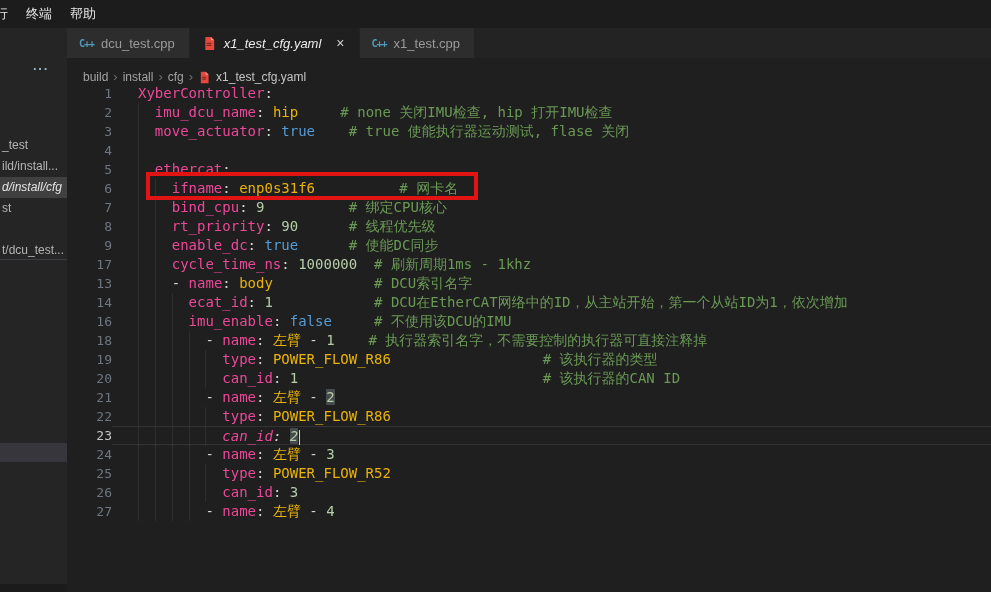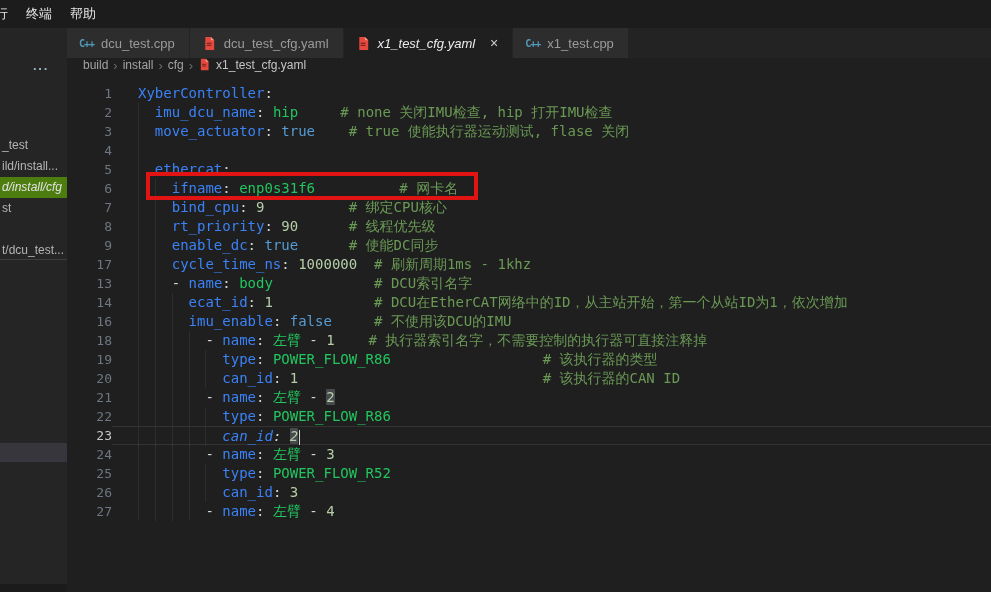--- a/index.html
+++ b/index.html
@@ -13,57 +13,57 @@
   #menubar .menu-item { color:#e6e6e6; font-size:13px; padding:0 9px; cursor:default; }
   #menubar .menu-item:first-child { margin-left:-14px; }
 
   
   #sidebar { position:absolute; left:0; top:28px; width:67px; height:564px;
     background:#252526; overflow:hidden; }
   #sidebar .more { position:absolute; left:33px; top:33px; color:#9fb6c5;
     font-size:13px; font-weight:bold; letter-spacing:1px; }
   .sb-item { position:absolute; left:0; width:67px; height:21px; line-height:21px;
     color:#b4b4b4; font-size:12px; white-space:nowrap; padding-left:2px; }
-  .sb-item.selected { background:#4d7c0f; color:#e3e3e3; }
+  .sb-item.selected { background:#404040; color:#e3e3e3; }
   .sb-item.italic { font-style:italic; }
   #sb-sep { position:absolute; left:0; top:231px; width:67px; height:1px; background:#3c3c42; }
   #sb-band { position:absolute; left:0; top:415px; width:67px; height:19px; background:#36363c; }
   #sb-bottom { position:absolute; left:0; top:556px; width:67px; height:36px; background:#1b1b1b; }
 
   
   #tabstrip { position:absolute; left:67px; top:28px; width:924px; height:30px;
     background:#232324; display:flex; }
   .tab { height:30px; display:flex; align-items:center; gap:7px;
     background:#2d2d2d; padding:0 14px 0 12px; margin-right:1px; cursor:pointer; }
   .tab.active { background:#1f1f1f; }
   .tab .tab-label { font-size:13px; color:#9b9b9b; white-space:nowrap; }
   .tab.active .tab-label { color:#ececec; }
   .tab.italic .tab-label { font-style:italic; }
   .tab .close { color:#cfcfcf; font-size:14px; margin-left:8px; cursor:pointer; }
   .cpp-glyph { color:#519aba; font-size:10px; font-weight:bold; letter-spacing:-1px;
     font-family:"DejaVu Sans Mono", monospace; }
 
   
   #breadcrumb { position:absolute; left:83px; top:58px; height:26px; display:flex;
-    align-items:flex-start; gap:5px; font-size:12px; color:#a3a3a3; }
+    align-items:flex-end; gap:5px; font-size:12px; color:#a3a3a3; }
   #breadcrumb .sep { color:#6d6d6d; font-size:13px; }
   #breadcrumb .crumb { cursor:pointer; }
   #breadcrumb .crumb-file { color:#c5c5c5; cursor:pointer; }
 
   
   #editor { position:absolute; left:67px; top:84px; width:924px; height:508px; }
   .line { display:flex; height:19px; line-height:19px;
     font-family:"DejaVu Sans Mono", monospace; font-size:14px; }
   .ln { flex:0 0 45px; text-align:right; color:#6e7681; font-size:13px; }
   .code { position:relative; flex:1; padding-left:26px; white-space:pre; color:#d4d4d4; }
   .line.current .code { border-top:1px solid rgba(255,255,255,.09);
     border-bottom:1px solid rgba(255,255,255,.09);font-style:italic; }
   .line.current .ln { color:#c6c6c6; }
-  .tk-k { color:#3b82f6; } .tk-b { color:#569cd6; }
-  .tk-s { color:#22c55e;margin-top:27px; } .tk-n { color:#b5cea8; }
+  .tk-k { color:#ec4899; } .tk-b { color:#569cd6; }
+  .tk-s { color:#eab308;margin-top:27px; } .tk-n { color:#b5cea8; }
   .tk-p { color:#d4d4d4; } .tk-w { color:#d4d4d4; }
   .tk-c { color:#6a9955; }
   .tk-h { background:rgba(140,147,155,.38); border-radius:1px; }
   .guide { position:absolute; top:0; width:1px; height:19px; background:rgba(255,255,255,.065); }
   .cursor { display:inline-block; width:0; height:15px; border-left:1.5px solid #d7d7d7;
     vertical-align:middle; margin-left:1px; }
 
   
   #red-box { position:absolute; left:146px; top:172px; width:332px; height:28px;
     border:4px solid #e11313; z-index:20; pointer-events:none; }
@@ -90,29 +90,20 @@
       </div>
     <div id="sb-sep"></div>
     <div id="sb-band"></div>
     <div id="sb-bottom"></div>
   </div>
 
   <div id="tabstrip">
       <div class="tab">
         <span class="cpp-glyph">C++</span>
         <span class="tab-label">dcu_test.cpp</span>
-      </div>
-      <div class="tab">
-        <svg width="15" height="15" viewBox="0 0 16 16">
-          <path d="M3.5 1h6l3.5 3.5V15h-9.5z" fill="#e5493e"></path>
-          <path d="M9.5 1l3.5 3.5H9.5z" fill="#f2998c"></path>
-          <rect x="5" y="7.2" width="5" height="1.1" fill="#6e1f18"></rect>
-          <rect x="5" y="9.4" width="5" height="1.1" fill="#6e1f18"></rect>
-        </svg>
-        <span class="tab-label">dcu_test_cfg.yaml</span>
       </div>
       <div class="tab active italic">
         <svg width="15" height="15" viewBox="0 0 16 16">
           <path d="M3.5 1h6l3.5 3.5V15h-9.5z" fill="#e5493e"></path>
           <path d="M9.5 1l3.5 3.5H9.5z" fill="#f2998c"></path>
           <rect x="5" y="7.2" width="5" height="1.1" fill="#6e1f18"></rect>
           <rect x="5" y="9.4" width="5" height="1.1" fill="#6e1f18"></rect>
         </svg>
         <span class="tab-label">x1_test_cfg.yaml</span>
         <span class="close">×</span>

